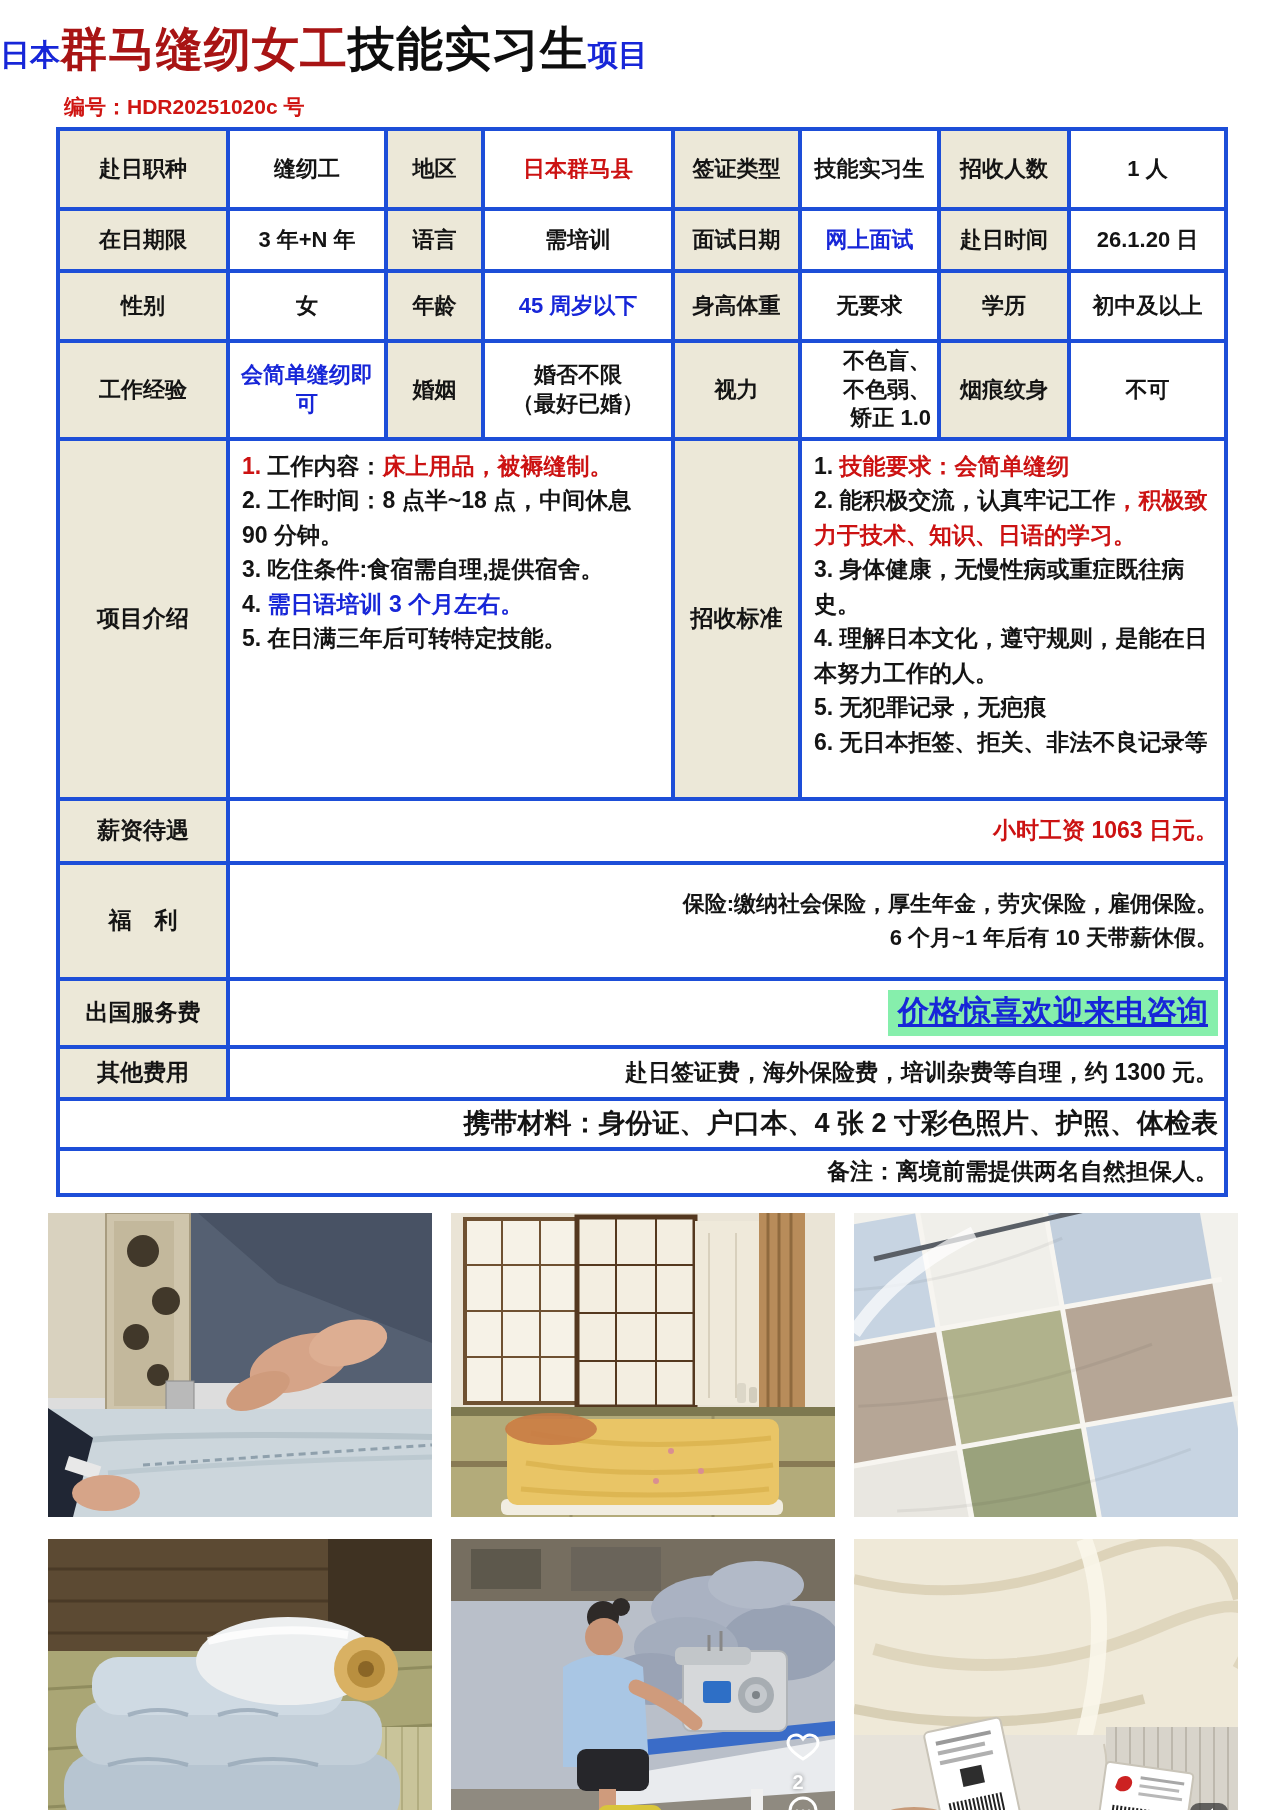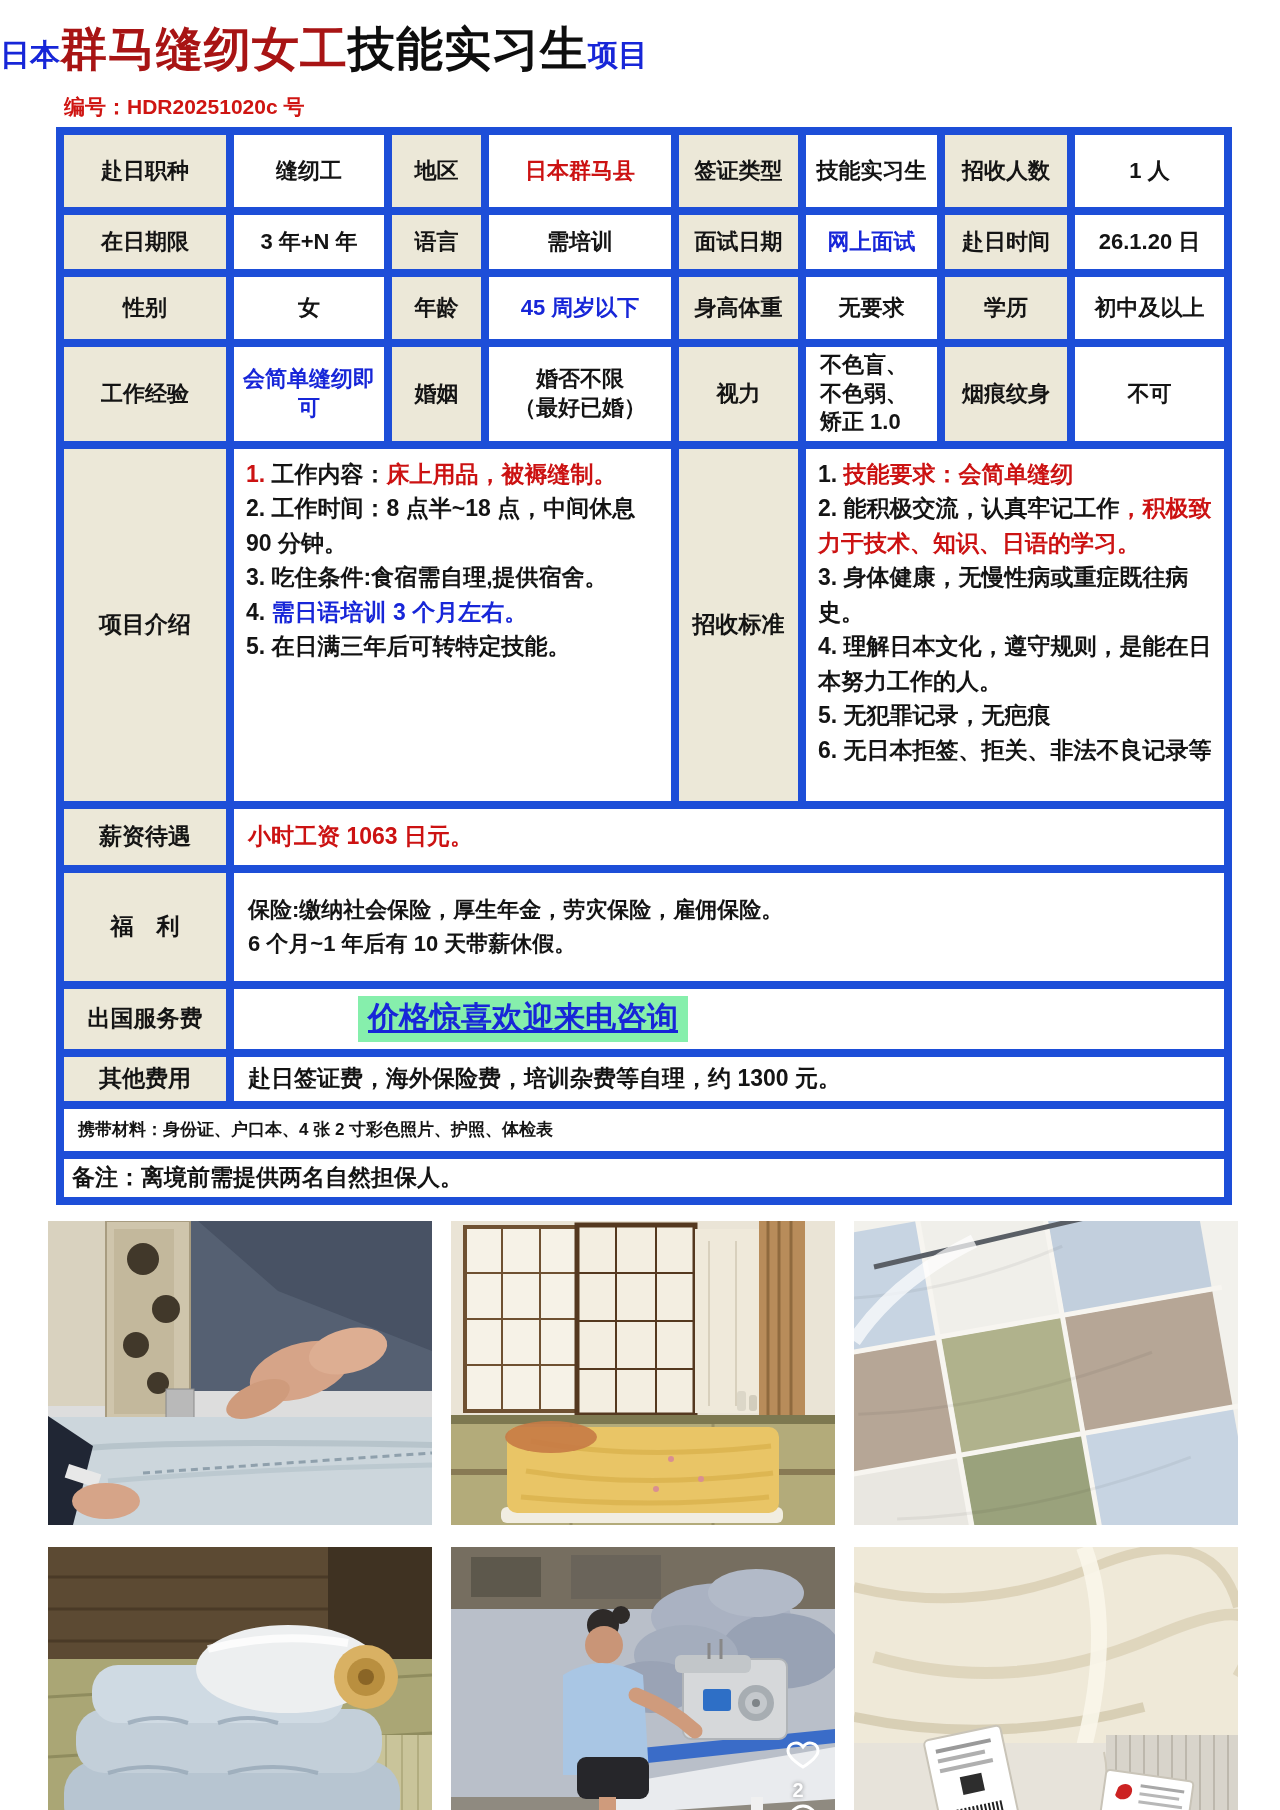--- a/index.html
+++ b/index.html
@@ -13,27 +13,27 @@
   .title{text-align:left;margin:18px 0 0 0;font-weight:bold;white-space:nowrap;}
   .t-sm{color:#1726d8;font-size:30px;}
   .t-red{color:#a81414;font-size:47px;letter-spacing:1px;}
   .t-blk{color:#0e0e0e;font-size:47px;letter-spacing:1px;}
 
   .docno{color:#cf1512;font-weight:bold;font-size:21px;margin:12px 0 6px 64px;}
 
   
   table{border-collapse:collapse;table-layout:fixed;width:1168px;margin-left:56px;}
   td{
-    border:8px solid #1d4ed8;font-weight:bold;font-size:22px;color:#141414;
+    border:4px solid #1d4ed8;font-weight:bold;font-size:22px;color:#141414;
     text-align:center;vertical-align:middle;padding:4px 6px;overflow:hidden;line-height:1.3;
   }
   td.hd{background:#ece8d8;}
   .rd{color:#cc1212;}
   .bl{color:#1726d8;}
-  .lft{text-align:left;padding-left:14px;}
+  .lft{text-align:right;padding-left:14px;}
   td.list{
     text-align:left;vertical-align:top;padding:8px 12px;font-size:23px;line-height:1.5;
   }
   tr.r1{height:80px;} tr.r2{height:62px;} tr.r3{height:70px;} tr.r4{height:88px;}
   tr.r5{height:360px;} tr.r6{height:64px;padding-left:26px;} tr.r7{height:116px;} tr.r8{height:68px;}
   tr.r9{height:52px;} tr.r10{height:50px;} tr.r11{height:46px;}
   .big-label{font-size:23px;}
   .hl{
     display:inline-block;margin-left:110px;padding:2px 10px 4px 10px;
     background:#86efac;color:#1726d8;font-size:31px;font-weight:bold;
@@ -158,21 +158,21 @@
       <td class="hd big-label">出国服务费</td>
       <td class="lft" colspan="7">
         <span class="hl">价格惊喜欢迎来电咨询</span>
       </td>
     </tr>
     <tr class="r9">
       <td class="hd big-label">其他费用</td>
       <td class="lft" colspan="7" style="font-size:23px;">赴日签证费，海外保险费，培训杂费等自理，约 1300 元。</td>
     </tr>
     <tr class="r10">
-      <td class="lft" colspan="8" style="font-size:17px;">携带材料：身份证、户口本、4 张 2 寸彩色照片、护照、体检表</td>
+      <td class="lft" colspan="8" style="font-size:27px;">携带材料：身份证、户口本、4 张 2 寸彩色照片、护照、体检表</td>
     </tr>
     <tr class="r11">
       <td class="lft" colspan="8" style="font-size:23px;padding-left:8px;">备注：离境前需提供两名自然担保人。</td>
     </tr>
   </tbody>
     </table>
 
   <div class="photos">
 
     <div class="ph">

